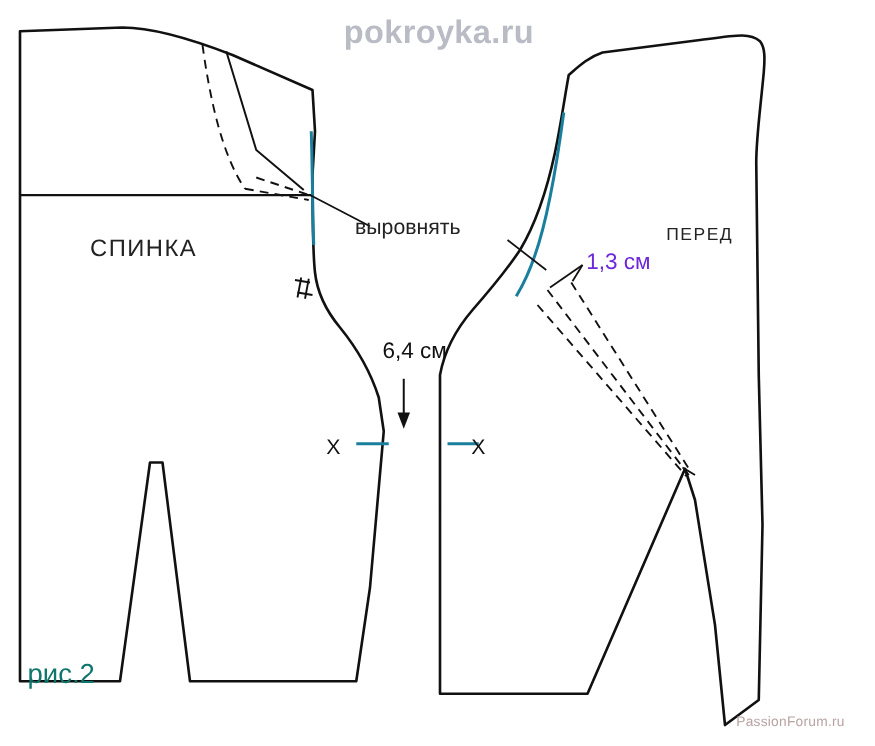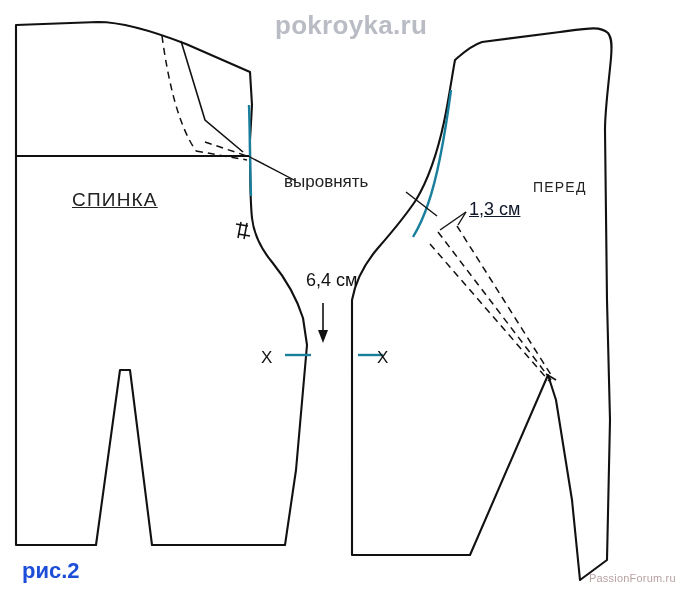--- a/index.html
+++ b/index.html
@@ -33,42 +33,40 @@
     white-space: nowrap;
     color: #1a1a1a;
     font-family: "Liberation Sans", sans-serif;
   }
   .lbl-spinka {
     left: 72px;
     top: 189px;
     font-size: 19px;
     letter-spacing: 1.2px;
     color: #222;
-    text-decoration: underline;
   }
   .lbl-pered {
     left: 533px;
     top: 145px;
     font-size: 14px;
     letter-spacing: 1.2px;
     color: #222;
     margin-top: 34px;
   }
   .lbl-vyrovnyat {
     left: 284px;
     top: 172px;
     font-size: 17px;
     color: #222;
   }
   .lbl-13 {
     left: 469px;
     top: 199px;
     font-size: 18px;
-    color: #0f172a;
-    text-decoration: underline;
+    color: #6d28d9;
   }
   .lbl-64 {
     left: 306px;
     top: 270px;
     font-size: 18px;
     color: #111;
   }
   .lbl-x-left {
     left: 261px;
     top: 348px;
@@ -76,24 +74,24 @@
     color: #111;
   }
   .lbl-x-right {
     left: 377px;
     top: 348px;
     font-size: 17px;
     color: #111;
   }
   .lbl-ris {
     left: 22px;
-    top: 558px;
+    top: 526px;
     font-size: 22px;
-    font-weight: bold;
-    color: #1d4ed8;
+    font-weight: normal;
+    color: #0f766e;
   }
   .watermark-main {
     position: absolute;
     left: 275px;
     top: 10px;
     font-size: 26px;
     font-weight: bold;
     color: #b9bcc4;
     letter-spacing: 0.3px;
   }

